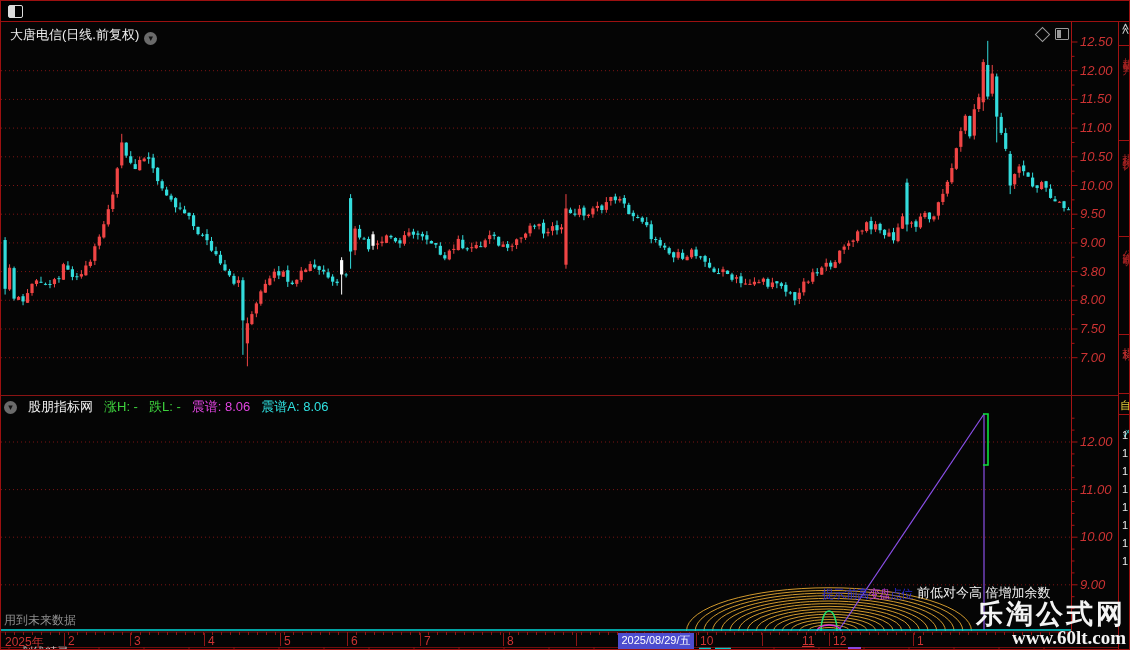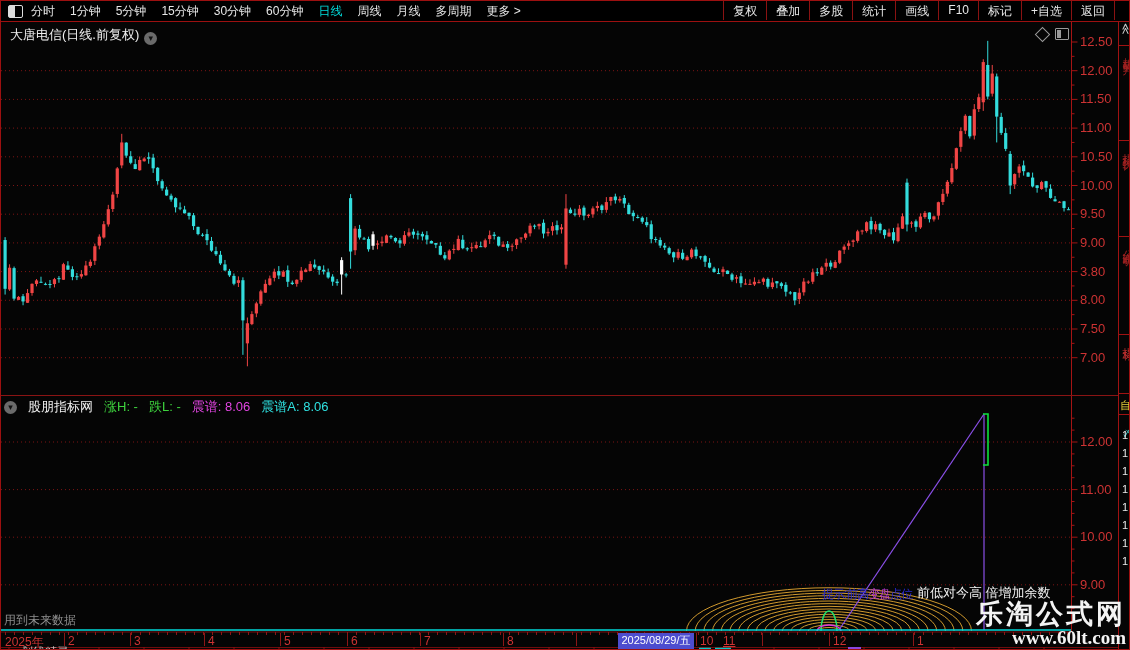--- a/index.html
+++ b/index.html
@@ -18,21 +18,21 @@
   #menu-right .mi:last-child{border-right:1px solid #8a1212;}
   
   #title{position:absolute;left:9px;top:25px;color:#efefef;font-size:13px;z-index:3;}
   .chev-circle{display:inline-block;width:13px;height:13px;border-radius:50%;background:#6b6b6b;
                color:#111;font-size:9px;line-height:13px;text-align:center;vertical-align:-2px;margin-left:5px;}
   #corner-icos{position:absolute;left:1036px;top:27px;display:flex;gap:7px;z-index:3;color:#9a9a9a;}
   .dia{width:9px;height:9px;border:1px solid #9a9a9a;transform:rotate(45deg);margin-top:1px;}
   .pane-ico{width:12px;height:10px;border:1px solid #9a9a9a;border-radius:1px;position:relative;}
   .pane-ico::after{content:"";position:absolute;left:1px;top:1px;width:4px;height:8px;background:#9a9a9a;}
   
-  .plabel{position:absolute;width:42px;text-align:left;color:#cd3333;font-size:13px;z-index:2;}
+  .plabel{position:absolute;width:42px;text-align:left;color:#cd3333;font-size:13px;z-index:2;font-style:italic;}
   
   #ind-header{position:absolute;left:3px;top:397px;display:flex;align-items:center;gap:11px;
               font-size:13px;z-index:3;white-space:nowrap;}
   #ind-header .nm{color:#efefef;}
   
   #future-note{position:absolute;left:3px;top:611px;color:#8f8f8f;font-size:12px;z-index:2;}
   #anno-blue{position:absolute;left:821px;top:585px;font-size:12px;letter-spacing:-1px;z-index:2;color:#2a2ad0;}
   #anno-blue .mag{color:#b83ad0;}
   #anno-white{position:absolute;left:916px;top:583px;font-size:13px;color:#f2f2f2;z-index:3;}
   
@@ -56,44 +56,20 @@
   #wm .l2{font-family:"Liberation Serif",serif;font-weight:bold;font-size:19px;line-height:20px;}
   svg{position:absolute;left:0;top:0;z-index:1;}
 </style>
 </head>
 <body>
 
 <div id="app">
 
   <div id="menubar">
     <div class="win-ico"></div>
-    <div id="menu-left">
-        <div class="mi">分时</div>
-        <div class="mi">1分钟</div>
-        <div class="mi">5分钟</div>
-        <div class="mi">15分钟</div>
-        <div class="mi">30分钟</div>
-        <div class="mi">60分钟</div>
-        <div class="mi active">日线</div>
-        <div class="mi">周线</div>
-        <div class="mi">月线</div>
-        <div class="mi">多周期</div>
-        <div class="mi">更多 &gt;</div>
-      </div>
-    <div id="menu-right">
-        <div class="mi">复权</div>
-        <div class="mi">叠加</div>
-        <div class="mi">多股</div>
-        <div class="mi">统计</div>
-        <div class="mi">画线</div>
-        <div class="mi">F10</div>
-        <div class="mi">标记</div>
-        <div class="mi">+自选</div>
-        <div class="mi">返回</div>
-      </div>
   </div>
 
   <div id="title"><span>大唐电信(日线.前复权)</span><span class="chev-circle">▾</span></div>
 
   <div id="corner-icos">
     <div class="dia"></div>
     <div class="pane-ico"></div>
   </div>
 
   <svg id="plot" width="1130" height="650">
@@ -853,21 +829,21 @@
       <div class="msep" style="left: 346px;"></div>
       <div class="mlab" style="left: 350px;">6</div>
       <div class="msep" style="left: 419px;"></div>
       <div class="mlab" style="left: 423px;">7</div>
       <div class="msep" style="left: 502px;"></div>
       <div class="mlab" style="left: 506px;">8</div>
       <div class="msep" style="left: 575px;"></div>
       <div class="msep" style="left: 695px;"></div>
       <div class="mlab" style="left: 699px;">10</div>
       <div class="msep" style="left: 761px;"></div>
-      <div class="mlab" style="left: 722px; text-decoration: underline;">11</div>
+      <div class="mlab" style="left: 801px; text-decoration: underline;">11</div>
       <div class="msep" style="left: 828px;"></div>
       <div class="mlab" style="left: 832px;">12</div>
       <div class="msep" style="left: 912px;"></div>
       <div class="mlab" style="left: 916px;">1</div>
     </div>
 
   <div id="rstrip">
       <div class="vtxt" style="top: 22px; color: rgb(204, 204, 204);">≪</div>
       <div class="sep" style="top: 44px;"></div>
       <div class="vtxt" style="top: 48px; color: rgb(163, 34, 34);">趋势研判</div>

